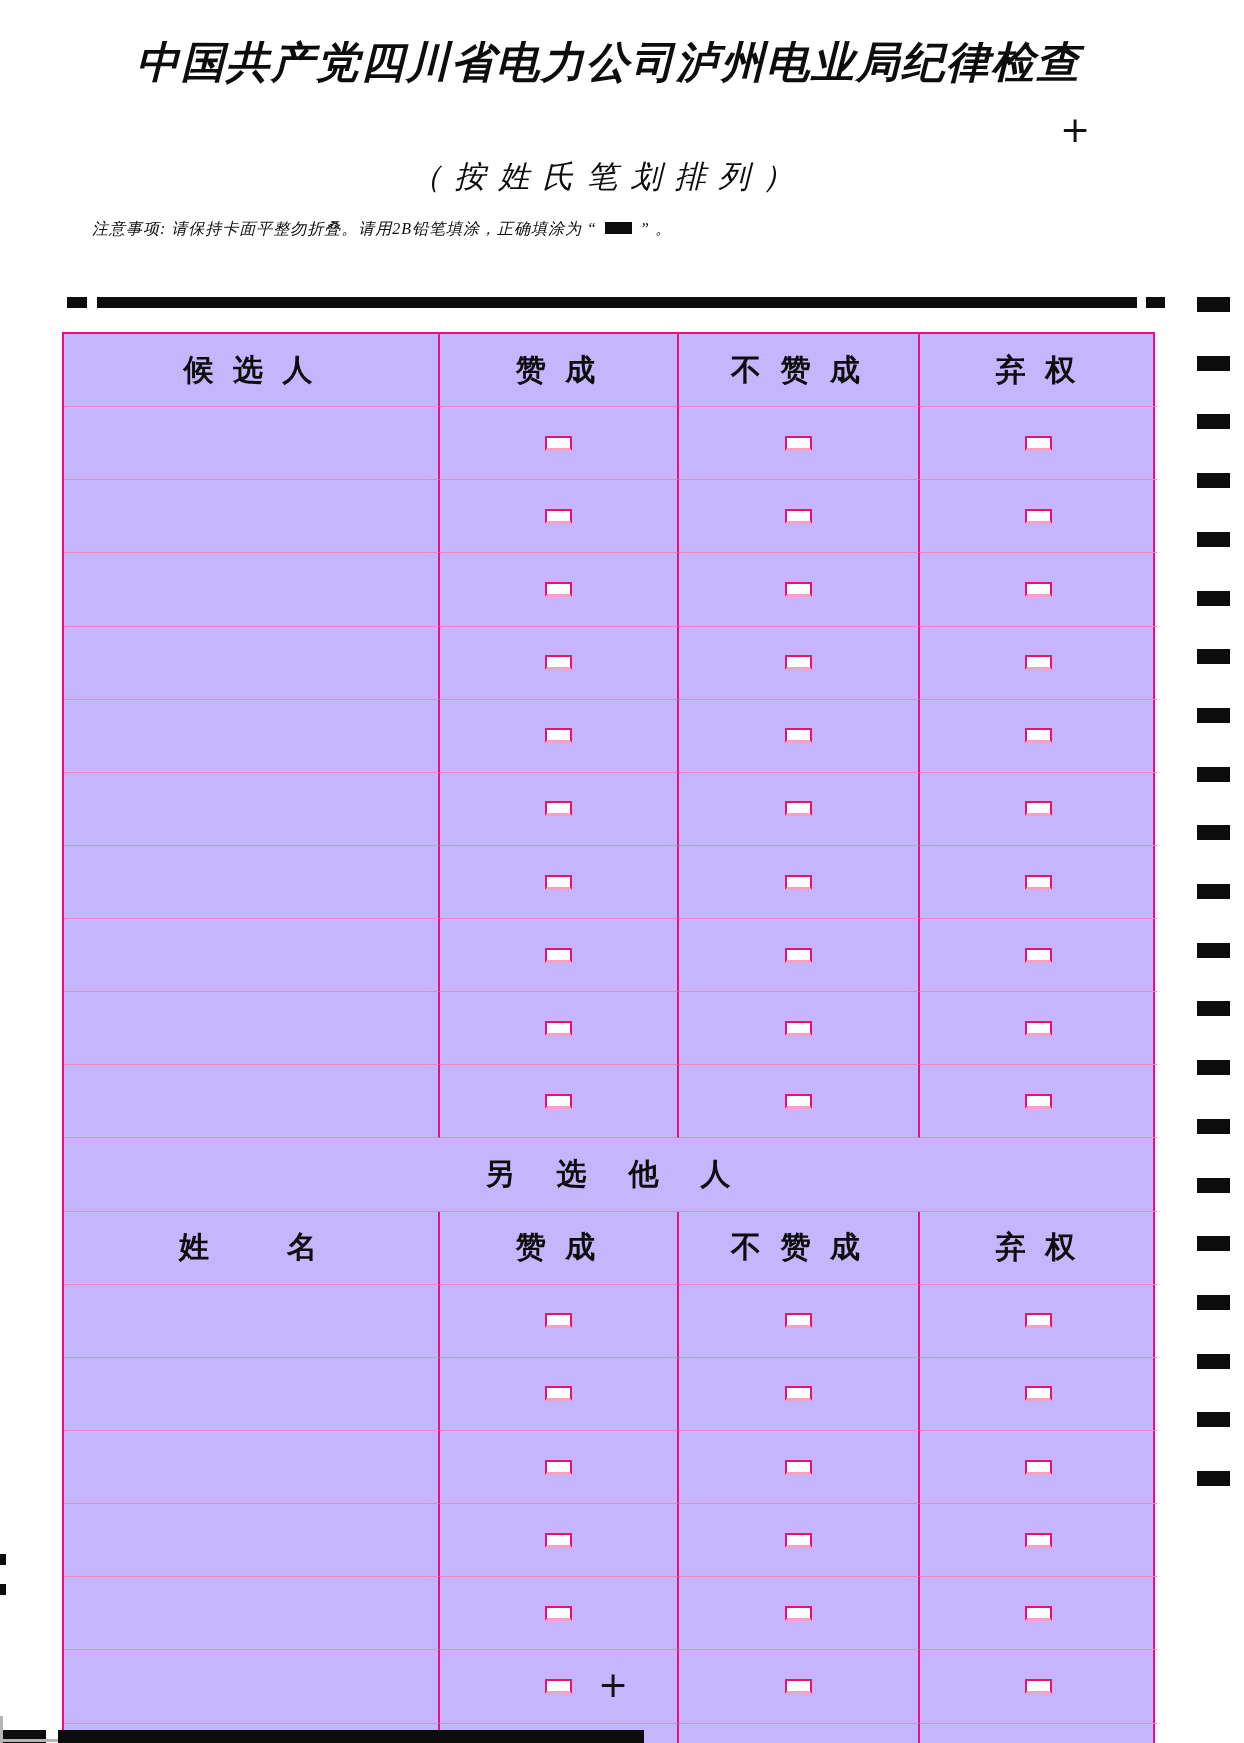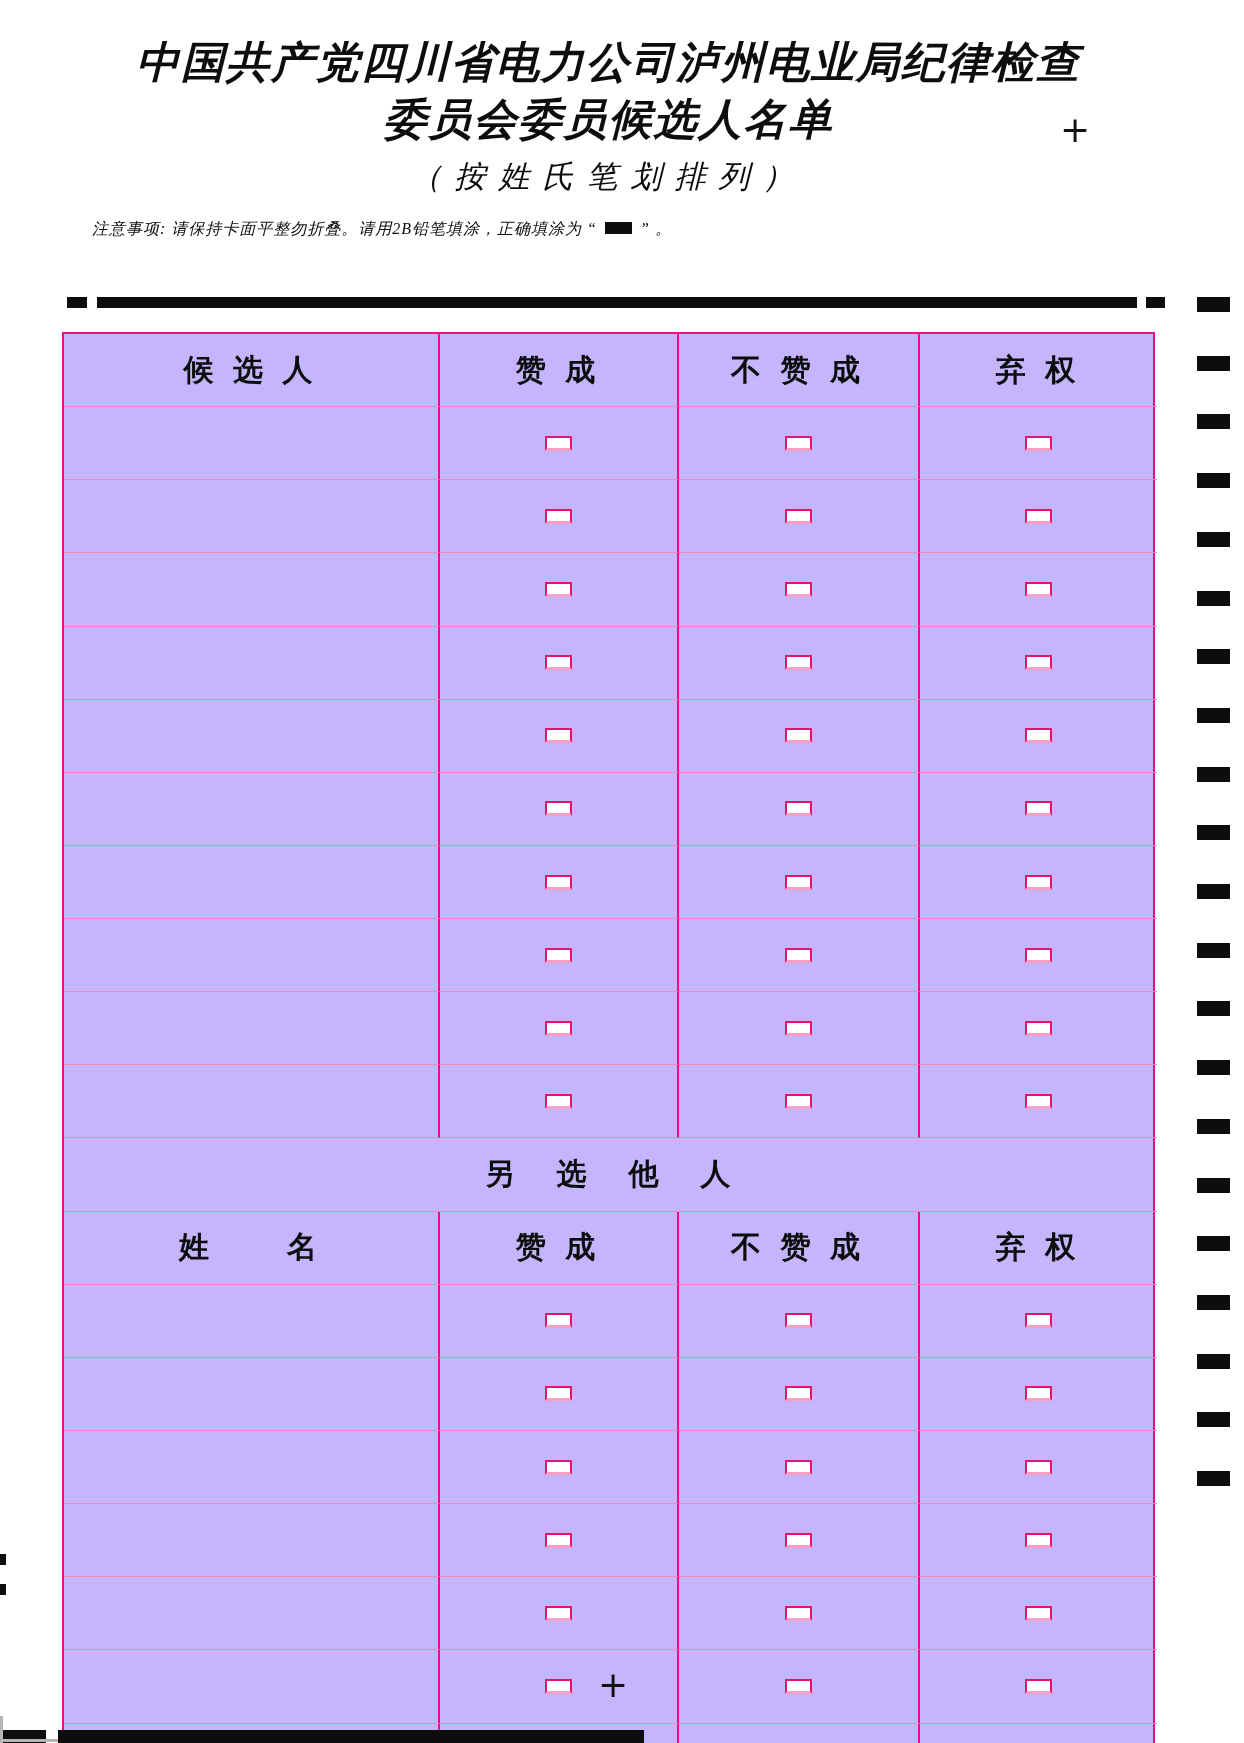--- a/index.html
+++ b/index.html
@@ -80,21 +80,20 @@
     border:2.2px solid var(--bubble);
     border-bottom:3px solid var(--bubble-lt);
     border-radius:1px;
   }
 </style>
 </head>
 <body>
 
 <div class="abs title">
   <div>中国共产党四川省电力公司泸州电业局纪律检查</div>
-  <div>委员会委员候选人名单</div>
 </div>
 <div class="abs reg-plus top">+</div>
 <div class="abs subtitle">（按姓氏笔划排列）</div>
 <div class="abs note"><span>注意事项: 请保持卡面平整勿折叠。请用2B铅笔填涂，正确填涂为 “</span><span class="mark-demo"></span><span>” 。</span></div>
 
 <div class="abs bar top-dash"></div>
 <div class="abs bar top-bar"></div>
 <div class="abs bar top-dash2"></div>
 <div class="abs bar bot-dash"></div>
 <div class="abs bar bot-bar"></div>

